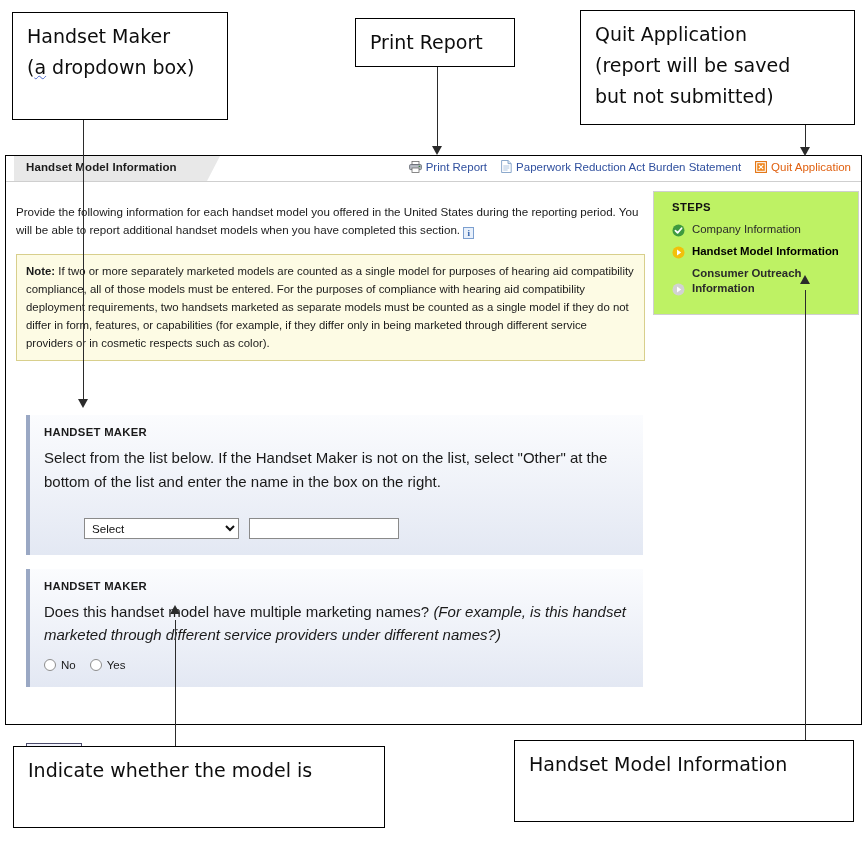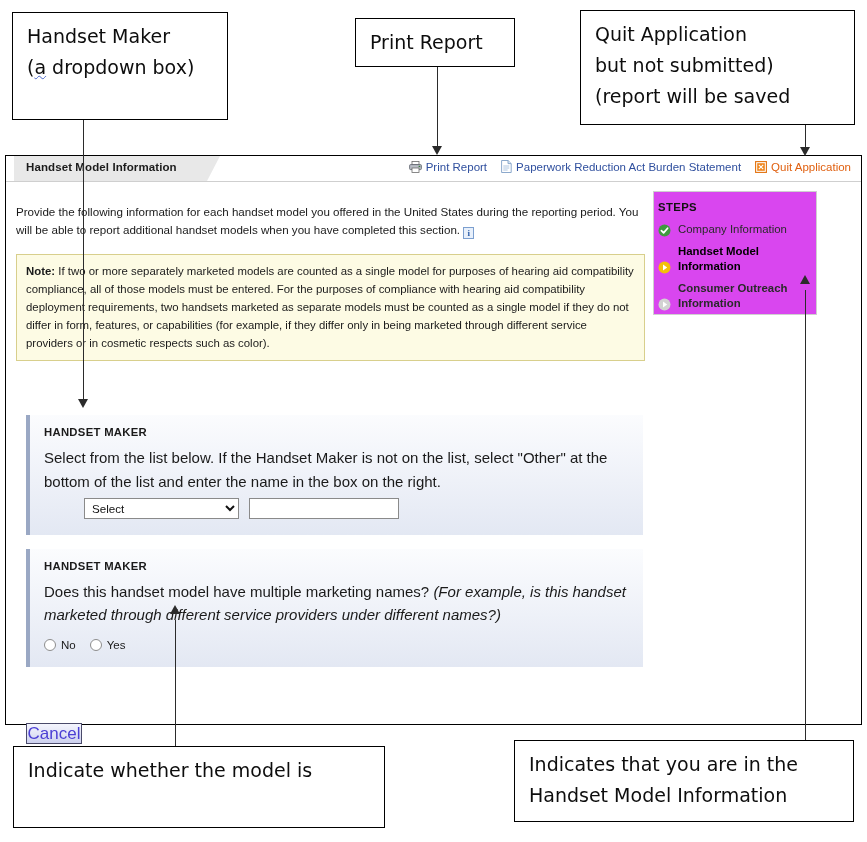--- a/index.html
+++ b/index.html
@@ -151,25 +151,25 @@
     line-height: 1.58;
     color: #1a1a1a;
   }
   .note b { }
 
   
   .steps {
     position: absolute;
     left: 647px;
     top: 9px;
-    width: 164px;
+    width: 206px;
     height: 124px;
     border: 1px solid #cfcfcf;
-    background: #d946ef;
-    padding: 9px 4px;
+    background: #bef264;
+    padding: 9px 18px;
   }
   .steps-title {
     font-size: 11.3px;
     font-weight: bold;
     color: #111;
     letter-spacing: .4px;
     margin-bottom: 9px;
   }
   .step {
     display: flex;
@@ -199,21 +199,21 @@
     margin-bottom: 8px;
   }
   .panel-text {
     font-size: 15px;
     color: #1a1a1a;
     line-height: 1.58;
   }
   .panel-text .em { font-style: italic; }
 
   .field-row {
-    margin-top: 4px;
+    margin-top: 24px;
     display: flex;
     align-items: center;
     gap: 10px;
     padding-left: 40px;
   }
   select.maker-select {
     width: 155px;
     height: 21px;
     font-family: "Liberation Sans", sans-serif;
     font-size: 11.6px;
@@ -273,22 +273,22 @@
     <span class="ln">Handset Maker</span>
     <span class="ln"><span>(</span><span class="squiggle">a</span><span> dropdown box)</span></span>
   </div>
 
   <div class="callout" style="left:355px; top:18px; width:160px; height:49px; display:flex; align-items:center;">
     <span class="ln">Print Report</span>
   </div>
 
   <div class="callout" style="left:580px; top:10px; width:275px; height:115px;">
     <span class="ln">Quit Application</span>
+    <span class="ln">(report will be saved</span>
     <span class="ln">but not submitted)</span>
-    <span class="ln">(report will be saved</span>
   </div>
 
   <div class="arrow-line" style="left:83px; top:120px; height:283px;"></div>
   <div class="arrow-head down" style="left:78px; top:399px;"></div>
 
   <div class="arrow-line" style="left:437px; top:67px; height:83px;"></div>
   <div class="arrow-head down" style="left:432px; top:146px;"></div>
 
   <div class="arrow-line" style="left:805px; top:125px; height:26px;"></div>
   <div class="arrow-head down" style="left:800px; top:147px;"></div>
@@ -426,17 +426,16 @@
   <div class="arrow-head up" style="left:170px; top:605px;"></div>
 
   <div class="callout" style="left:13px; top:746px; width:372px; height:82px;">
     <span class="ln">Indicate whether the model is</span>
   </div>
 
   <div class="arrow-line" style="left:805px; top:290px; height:450px;"></div>
   <div class="arrow-head up" style="left:800px; top:275px;"></div>
 
   <div class="callout" style="left:514px; top:740px; width:340px; height:82px;">
-    <span class="ln">Indicates that you are in the</span>
     <span class="ln">Handset Model Information</span>
   </div>
 
 </div>
 
 </body></html>

